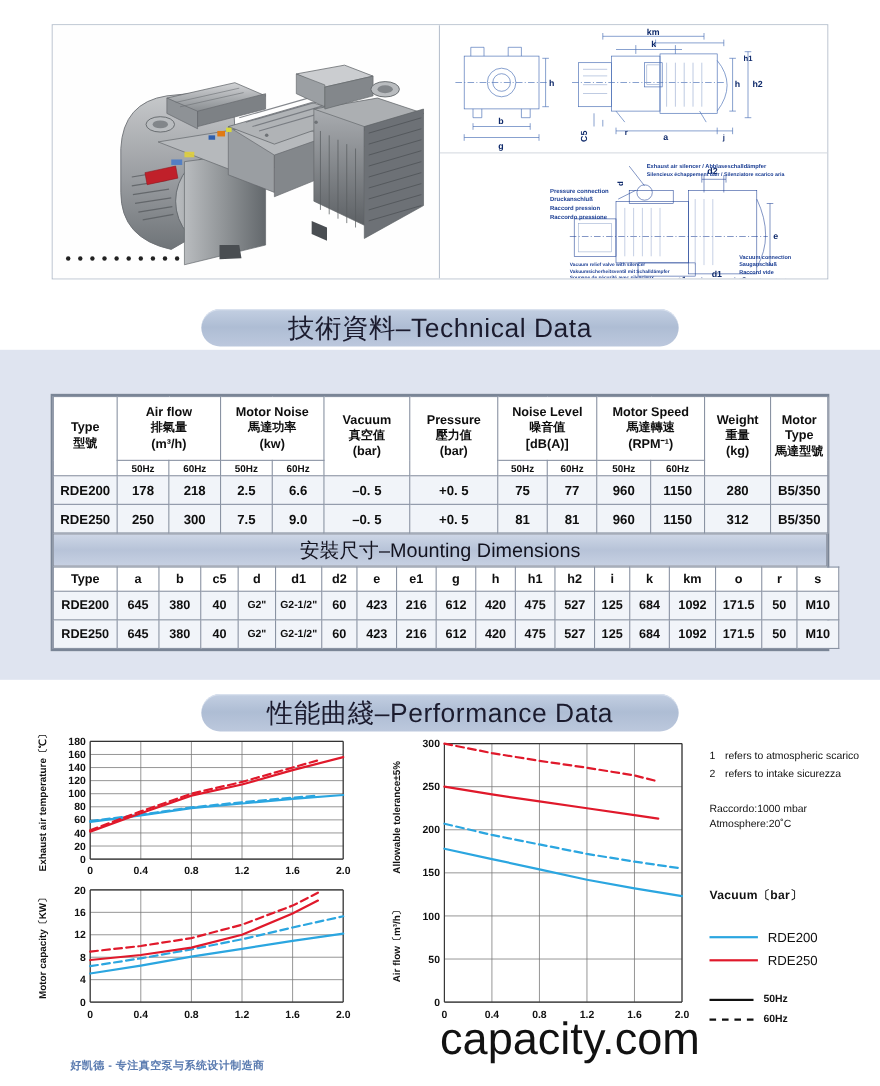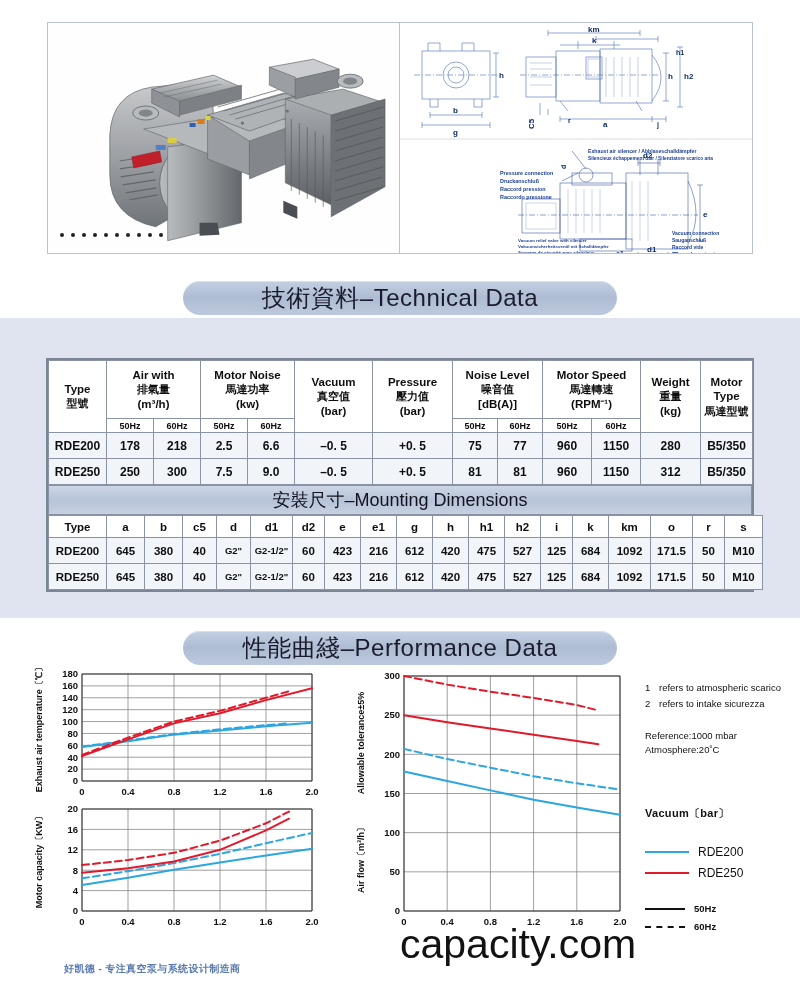--- a/index.html
+++ b/index.html
@@ -386,21 +386,21 @@
         <col style="width:60px">
         <col style="width:52px">
     </colgroup>
     <tbody>
         <tr>
       <td class="hdr" rowspan="2">
         <span>Type</span><br>
         <span class="cn">型號</span>
       </td>
       <td class="hdr" colspan="2">
-        <span>Air with</span><br>
+        <span>Air flow</span><br>
         <span class="cn">排氣量</span><br>
         <span>(m³/h)</span>
       </td>
       <td class="hdr" colspan="2">
         <span>Motor Noise</span><br>
         <span class="cn">馬達功率</span><br>
         <span>(kw)</span>
       </td>
       <td class="hdr" rowspan="2">
         <span>Vacuum</span><br>
@@ -689,21 +689,21 @@
 <div class="notes">
   <div class="note-row">
     <span class="note-num">1</span>
     <span>refers to atmospheric scarico</span>
   </div>
   <div class="note-row">
     <span class="note-num">2</span>
     <span>refers to intake sicurezza</span>
   </div>
   <div class="ref-block">
-    <div>Reference:1000 mbar</div>
+    <div>Raccordo:1000 mbar</div>
     <div>Atmosphere:20˚C</div>
   </div>
 </div>
 
 <div class="legend">
   <div class="legend-title">Vacuum〔bar〕</div>
   <div class="leg-row">
     <span class="leg-swatch blue"></span>
     <span class="leg-lbl">RDE200</span>
   </div>

